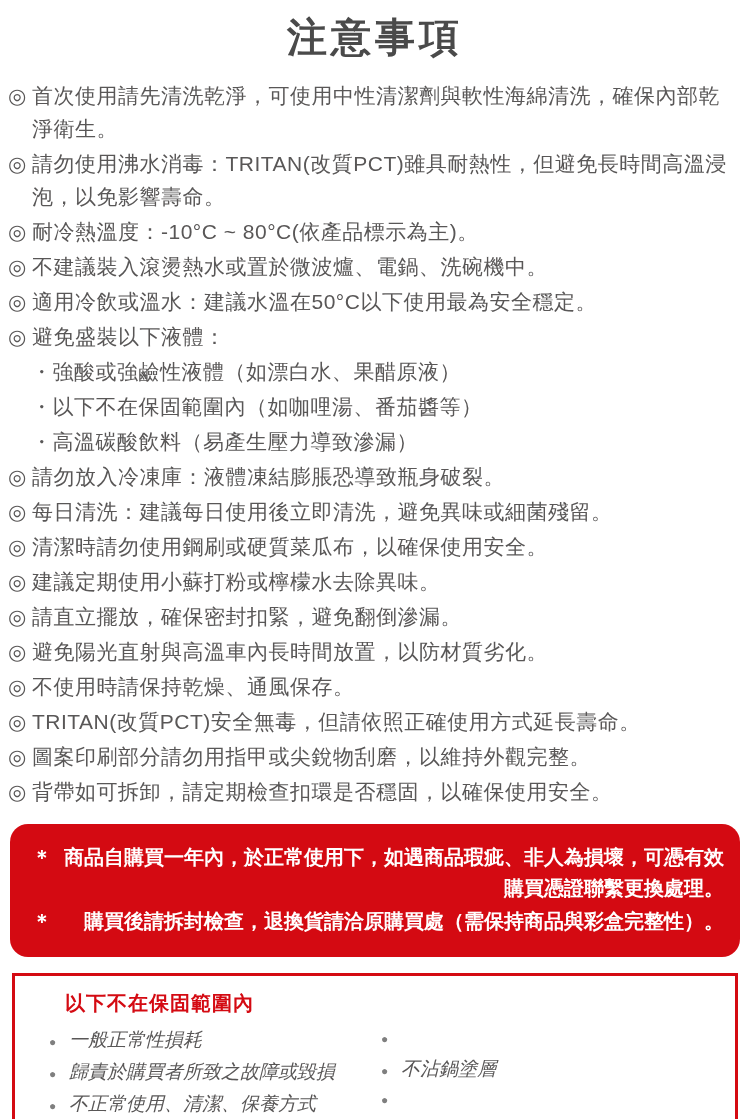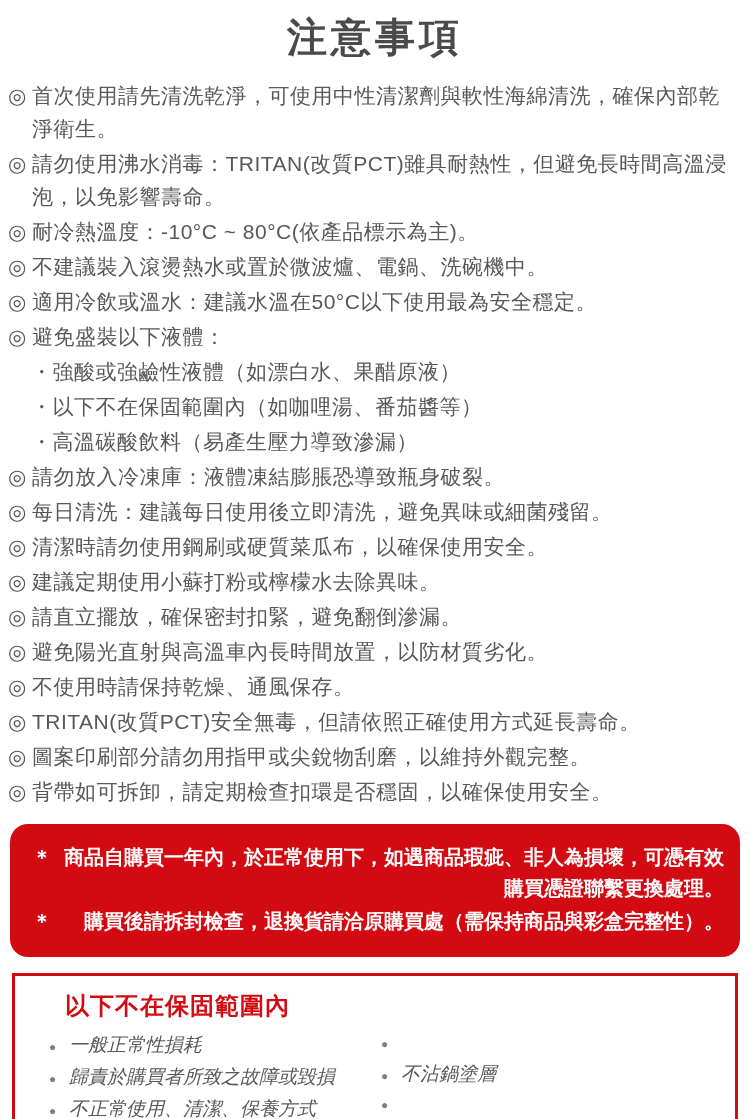--- a/index.html
+++ b/index.html
@@ -46,21 +46,21 @@
   .w-item .txt { flex: 1; text-align: right; }
 
   
   .exclusion {
     margin: 16px 12px 0 12px;
     border: 3px solid #d40a12;
     padding-top: 14px;
   }
   .ex-head {
     margin: 0 0 8px 50px;
-    color: #d40a12; font-size: 24px; font-weight: bold;
+    color: #d40a12; font-size: 20px; font-weight: bold;
     letter-spacing: 1px;
   }
   .cols { display: flex; padding-left: 34px; }
   .col-left { width: 332px; }
   .col-right { flex: 1; }
   .ex-item {
     display: flex; align-items: baseline;
     font-size: 19px; line-height: 29px; color: #595757;
   }
   .ex-item .dot { flex: 0 0 20px; color: #7f7f7f; font-size: 12px; }

